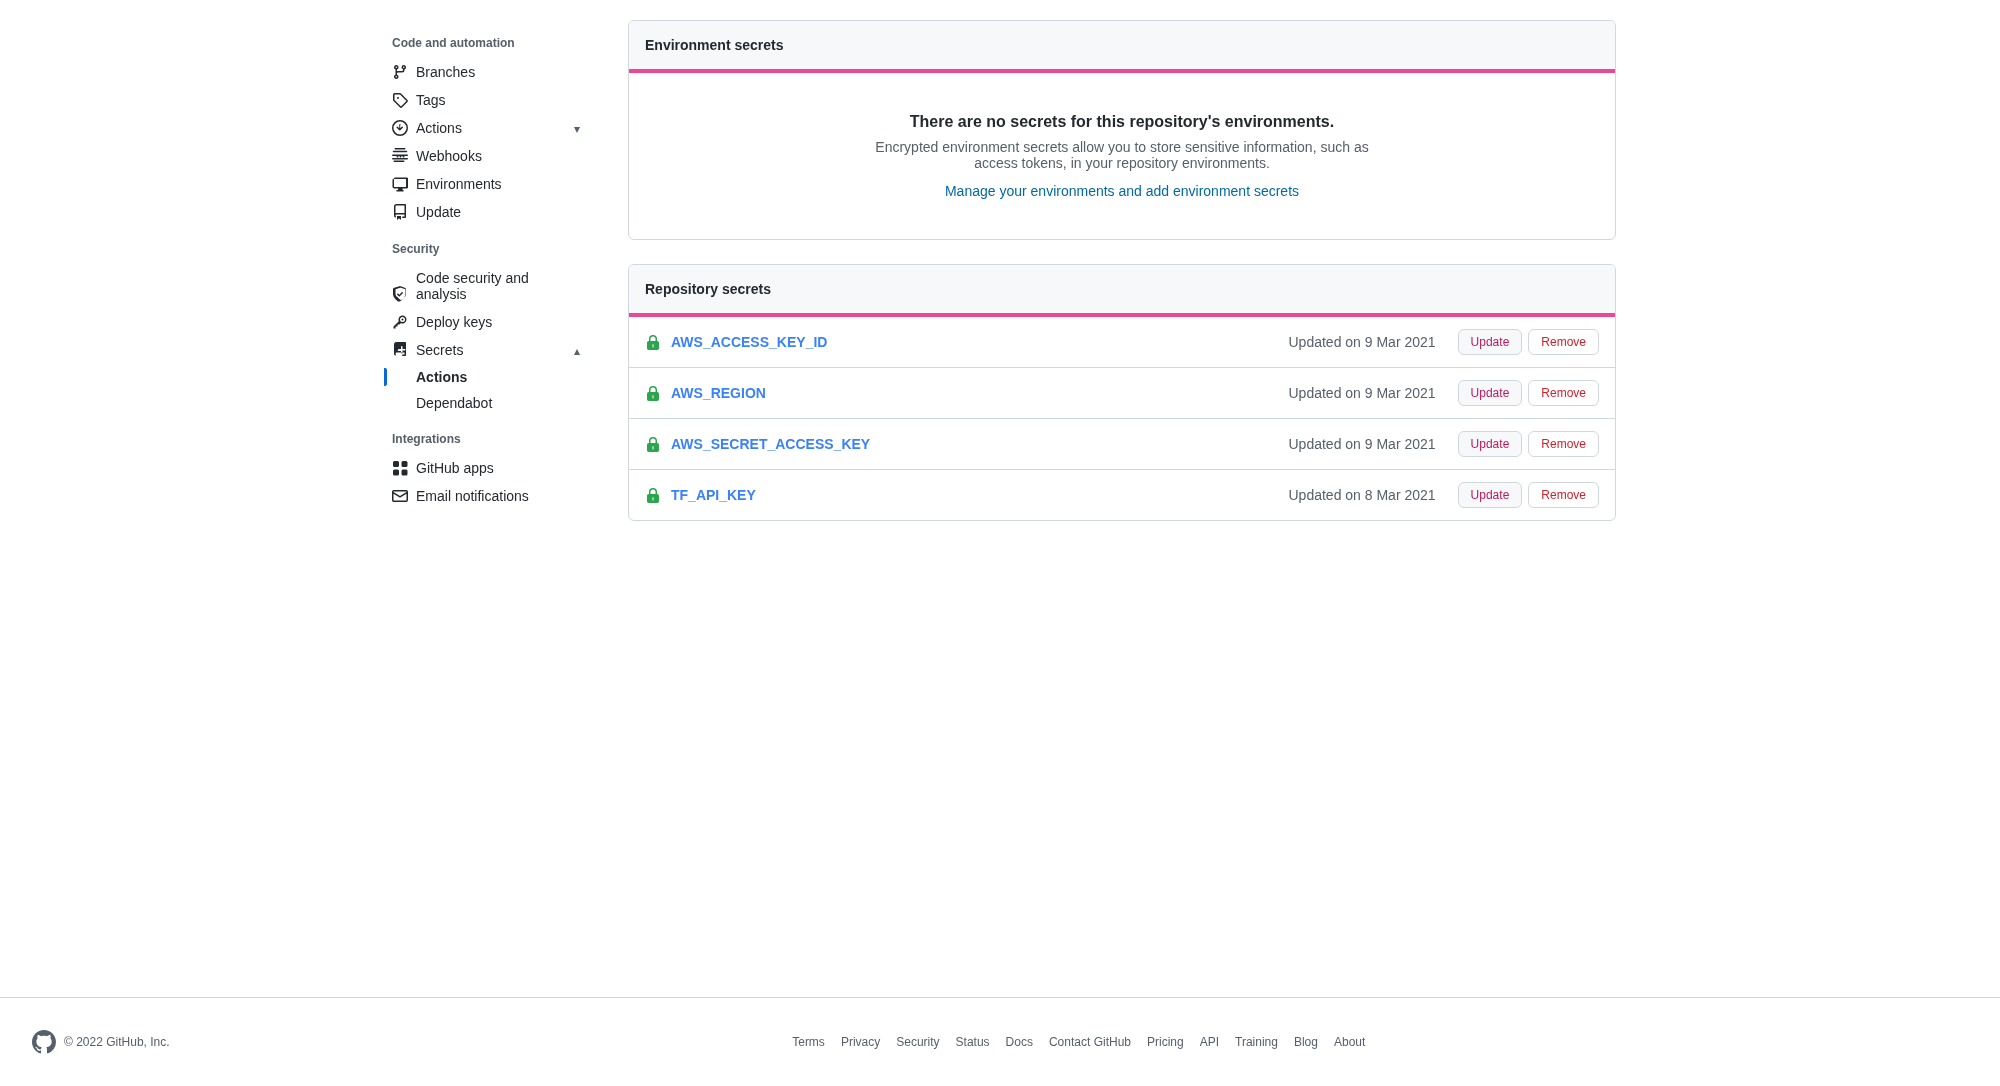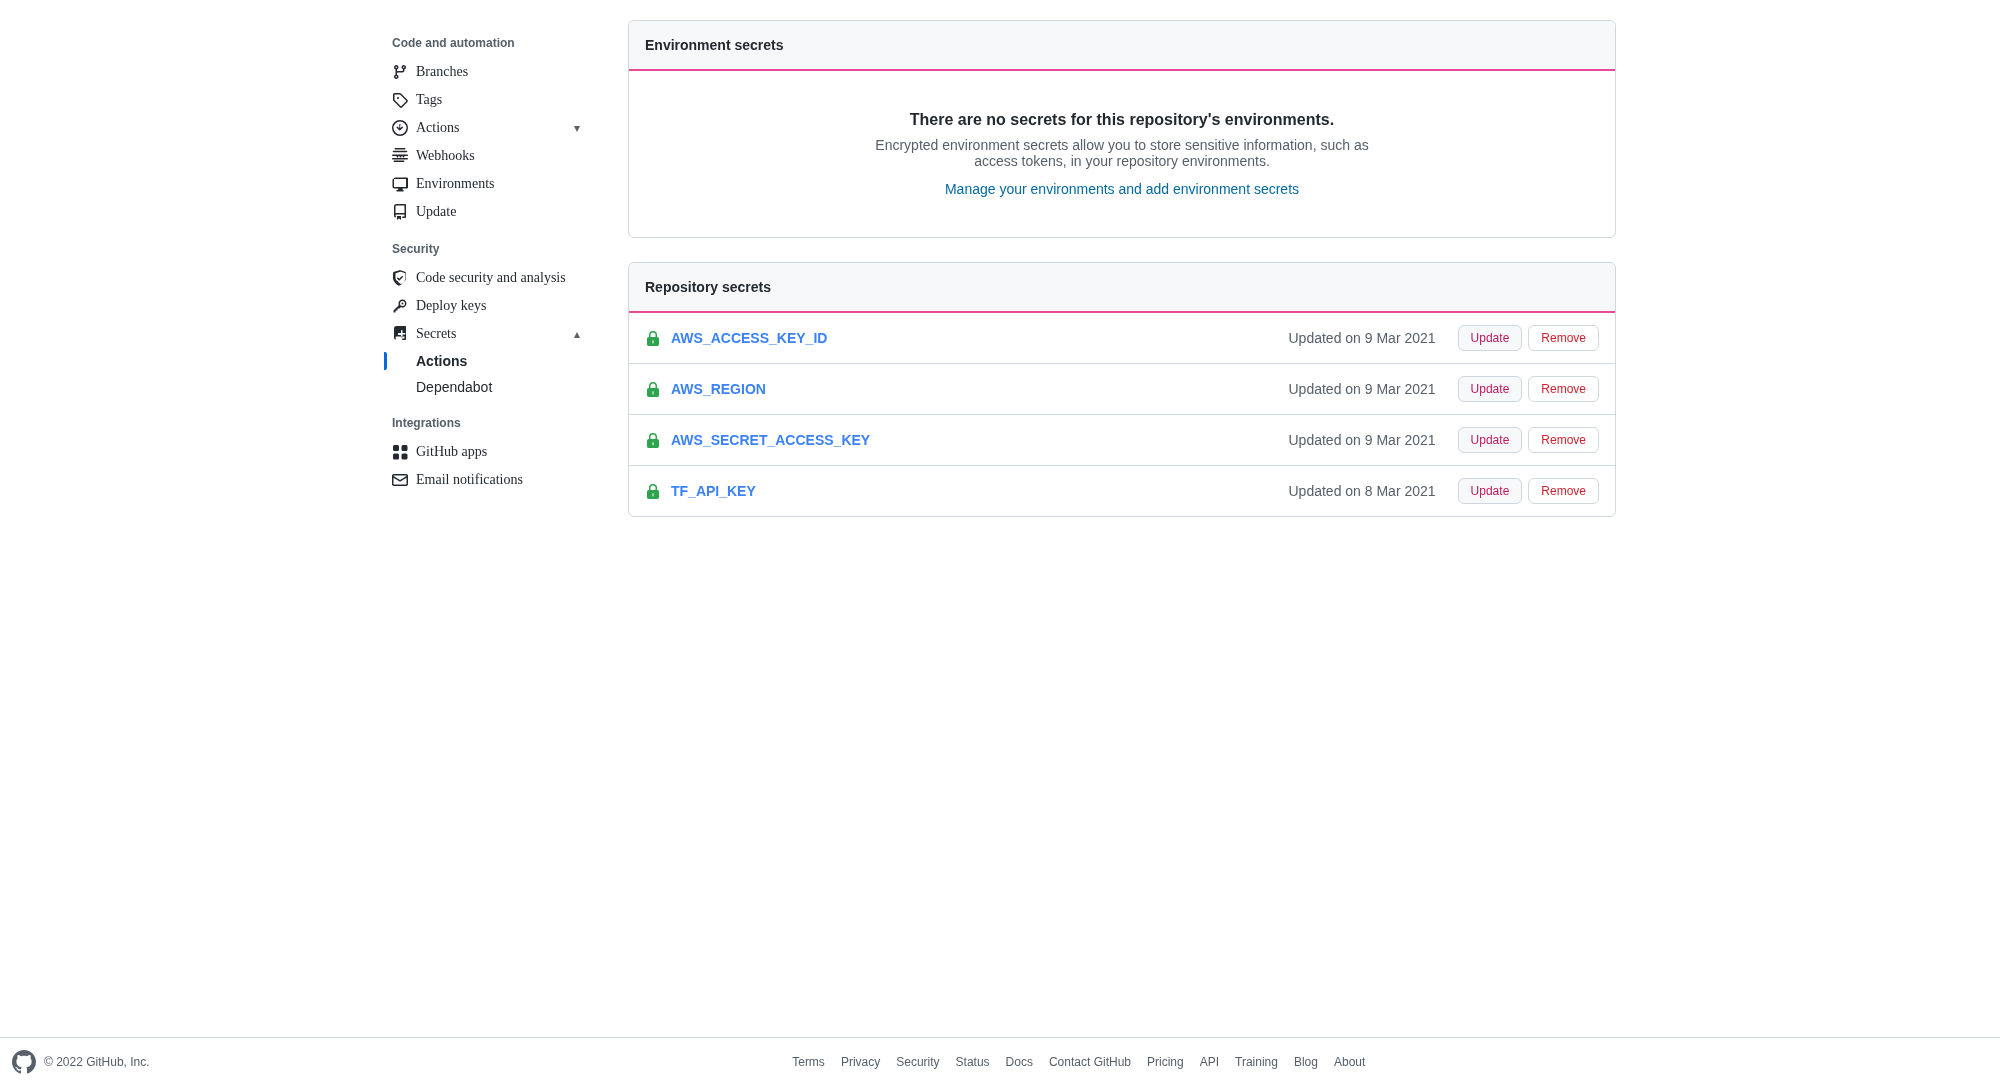--- a/index.html
+++ b/index.html
@@ -37,21 +37,20 @@
     .sidebar-item {
       display: flex;
       align-items: flex-end;
       padding: 6px 8px;
       border-radius: 6px;
       cursor: pointer;
       color: #24292f;
       text-decoration: none;
       font-size: 14px;
       position: relative;
-      font-family: Liberation Serif, serif;
     }
     .sidebar-item .icon {
       width: 16px;
       height: 16px;
       margin-right: 8px;
       flex-shrink: 0;
       display: flex;
       align-items: center;
       justify-content: center;
     }
@@ -91,21 +90,21 @@
     }
     .section-box {
       border: 1px solid #d0d7de;
       border-radius: 6px;
       margin-bottom: 24px;
       overflow: hidden;
     }
     .section-header {
       background: #f6f8fa;
       padding: 16px;
-      border-bottom: 2px solid #ec4899;
+      border-bottom: 4px solid #ec4899;
       font-weight: 600;
       font-size: 14px;
     }
     .empty-state {
       padding: 40px 20px;
       text-align: center;
     }
     .empty-state h3 {
       font-size: 16px;
       font-weight: 600;
@@ -161,21 +160,21 @@
       color: #be185d;
     }
     .btn-danger {
       background: #fff;
       border-color: #d0d7de;
       color: #cf222e;
     }
     
     footer {
       border-top: 1px solid #d0d7de;
-      padding: 12px;
+      padding: 32px;
       display: flex;
       align-items: center;
       flex-wrap: wrap;
       gap: 12px;
       font-size: 12px;
       color: #57606a;
     }
     footer .footer-brand {
       display: flex;
       align-items: center;

